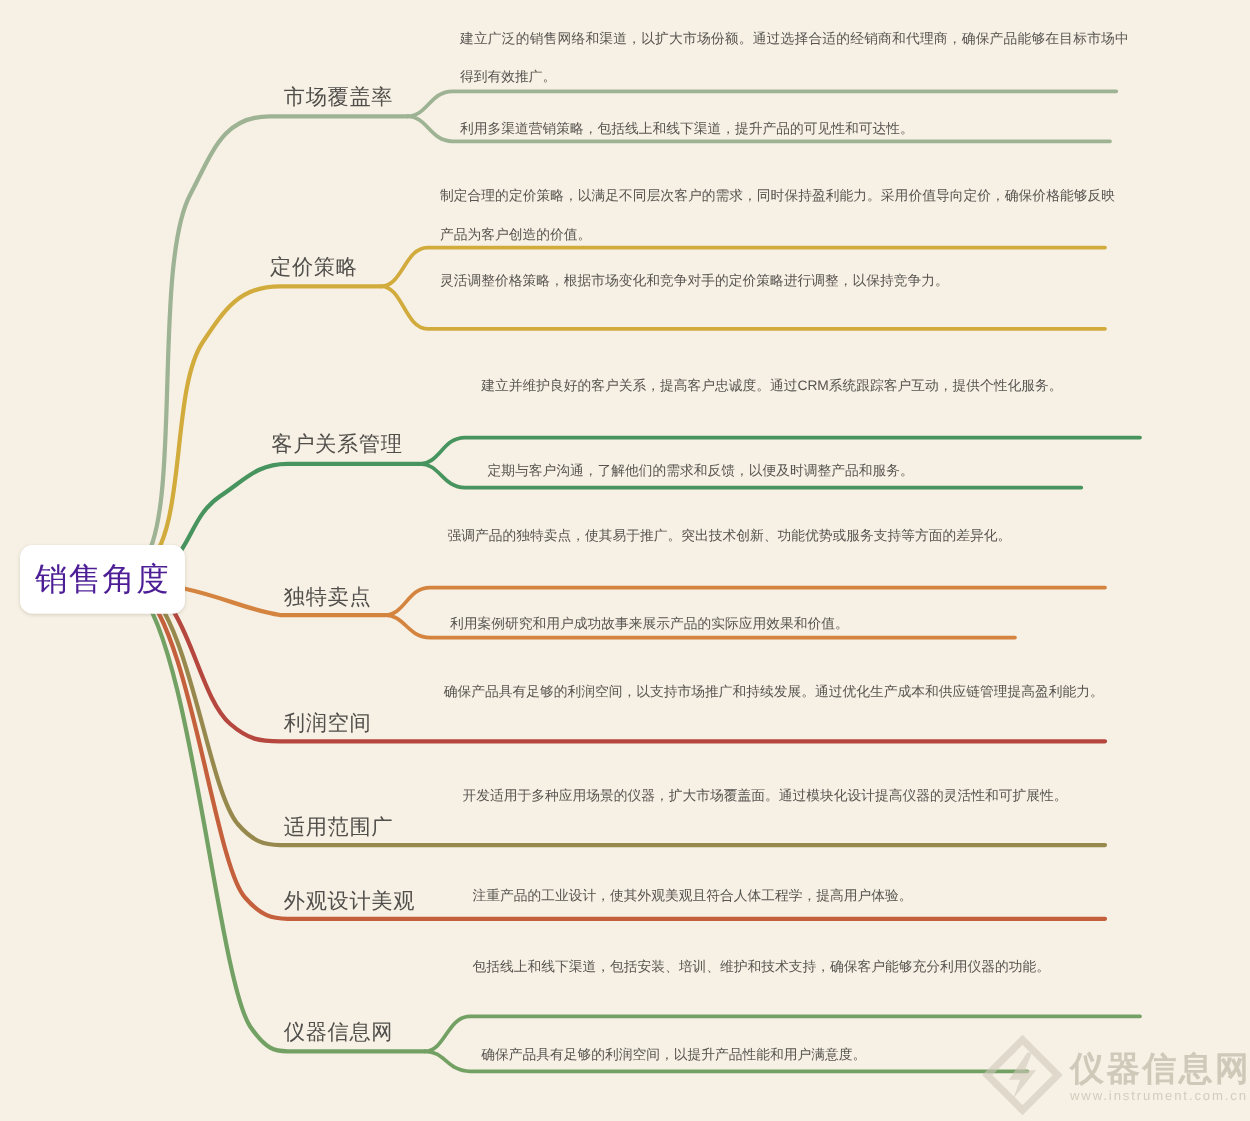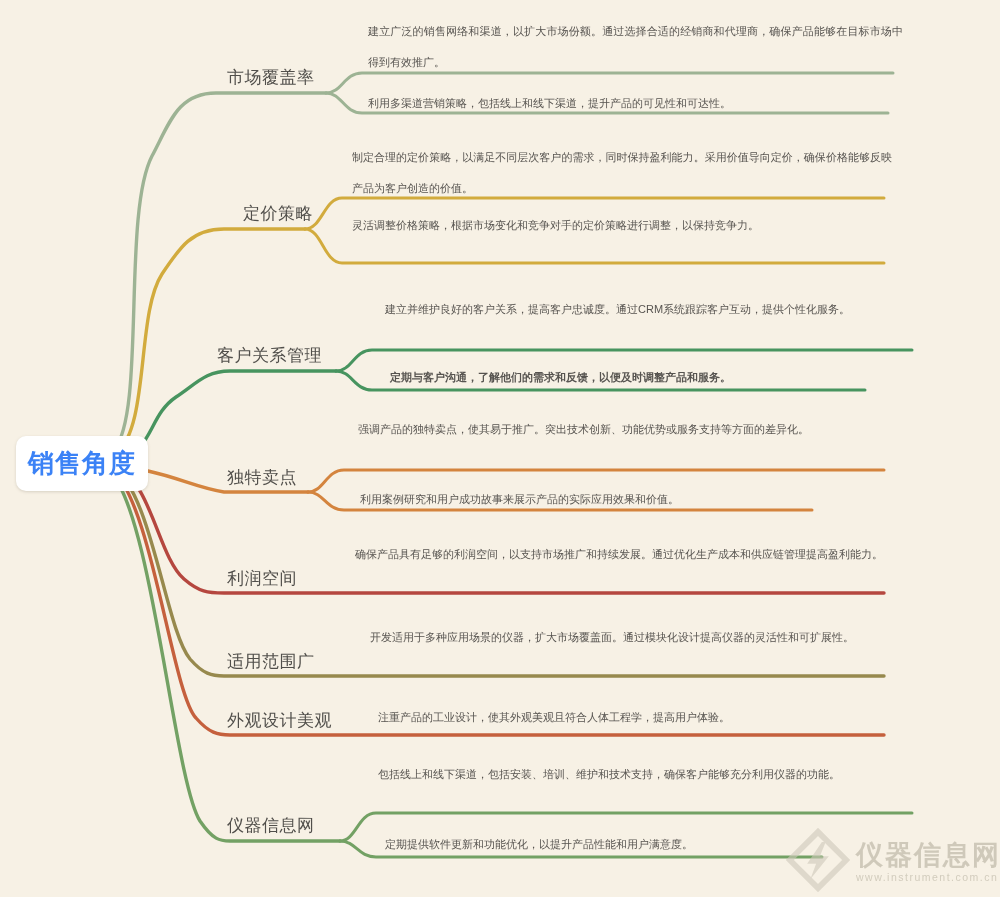--- a/index.html
+++ b/index.html
@@ -13,21 +13,21 @@
     background:#f7f1e5;
     overflow:hidden;
   }
   #lines{position:absolute;left:0;top:0;z-index:1;}
   .root-node{
     position:absolute;z-index:3;
     background:#ffffff;
     border-radius:10px;
     box-shadow:0 1px 3px rgba(120,110,90,.25);
     display:flex;align-items:center;justify-content:center;
-    font-size:26px;font-weight:700;color:#3b82f6;
+    font-size:26px;font-weight:400;color:#4c1d95;
     letter-spacing:1px;
   }
   .branch-label{
     position:absolute;z-index:2;
     font-size:17px;color:#514f4b;
     white-space:nowrap;
     letter-spacing:0.5px;
   }
   .leaf-text{
     position:absolute;z-index:2;
@@ -76,35 +76,35 @@
     </svg>
 
   <div class="root-node" id="rootNode" style="left: 16px; top: 436px; width: 132px; height: 55px;">销售角度</div>
 
   <div id="nodes">
       <div class="leaf-text" style="left: 368px; top: 16px; width: 535px;">建立广泛的销售网络和渠道，以扩大市场份额。通过选择合适的经销商和代理商，确保产品能够在目标市场中得到有效推广。</div>
       <div class="leaf-text" style="left: 368px; top: 88px; width: 540px;">利用多渠道营销策略，包括线上和线下渠道，提升产品的可见性和可达性。</div>
       <div class="branch-label" style="left: 227px; top: 66px;">市场覆盖率</div>
       <div class="leaf-text" style="left: 352px; top: 142px; width: 540px;">制定合理的定价策略，以满足不同层次客户的需求，同时保持盈利能力。采用价值导向定价，确保价格能够反映产品为客户创造的价值。</div>
       <div class="leaf-text" style="left: 352px; top: 210px; width: 540px;">灵活调整价格策略，根据市场变化和竞争对手的定价策略进行调整，以保持竞争力。</div>
-      <div class="branch-label" style="left: 243px; top: 202px;">定价策略</div>
+      <div class="branch-label" style="left: 216px; top: 202px;">定价策略</div>
       <div class="leaf-text" style="left: 385px; top: 294px; width: 532px;">建立并维护良好的客户关系，提高客户忠诚度。通过CRM系统跟踪客户互动，提供个性化服务。</div>
-      <div class="leaf-text" style="left: 390px; top: 362px; width: 520px; font-weight: bold;">定期与客户沟通，了解他们的需求和反馈，以便及时调整产品和服务。</div>
+      <div class="leaf-text" style="left: 390px; top: 362px; width: 520px;">定期与客户沟通，了解他们的需求和反馈，以便及时调整产品和服务。</div>
       <div class="branch-label" style="left: 217px; top: 344px;">客户关系管理</div>
       <div class="leaf-text" style="left: 358px; top: 414px; width: 535px;">强调产品的独特卖点，使其易于推广。突出技术创新、功能优势或服务支持等方面的差异化。</div>
       <div class="leaf-text" style="left: 360px; top: 484px; width: 520px;">利用案例研究和用户成功故事来展示产品的实际应用效果和价值。</div>
       <div class="branch-label" style="left: 227px; top: 466px;">独特卖点</div>
       <div class="leaf-text" style="left: 355px; top: 539px; width: 535px;">确保产品具有足够的利润空间，以支持市场推广和持续发展。通过优化生产成本和供应链管理提高盈利能力。</div>
       <div class="branch-label" style="left: 227px; top: 567px;">利润空间</div>
       <div class="leaf-text" style="left: 370px; top: 622px; width: 528px;">开发适用于多种应用场景的仪器，扩大市场覆盖面。通过模块化设计提高仪器的灵活性和可扩展性。</div>
       <div class="branch-label" style="left: 227px; top: 650px;">适用范围广</div>
       <div class="leaf-text" style="left: 378px; top: 702px; width: 520px;">注重产品的工业设计，使其外观美观且符合人体工程学，提高用户体验。</div>
       <div class="branch-label" style="left: 227px; top: 709px;">外观设计美观</div>
       <div class="leaf-text" style="left: 378px; top: 759px; width: 530px;">包括线上和线下渠道，包括安装、培训、维护和技术支持，确保客户能够充分利用仪器的功能。</div>
-      <div class="leaf-text" style="left: 385px; top: 829px; width: 520px;">定期提供软件更新和功能优化，以提升产品性能和用户满意度。</div>
+      <div class="leaf-text" style="left: 385px; top: 829px; width: 520px;">确保产品具有足够的利润空间，以提升产品性能和用户满意度。</div>
       <div class="branch-label" style="left: 227px; top: 814px;">仪器信息网</div>
     </div>
 
   <div class="watermark">
     <svg class="wm-logo" viewBox="0 0 100 100">
       <path d="M50,6 L94,50 L50,94 L6,50 Z" fill="none" stroke="#cfc9ba" stroke-width="9"></path>
       <path d="M56,22 L33,56 L47,56 L38,80 L67,44 L53,44 L62,22 Z" fill="#cfc9ba"></path>
     </svg>
     <div class="wm-text">
       <div class="wm-title">仪器信息网</div>

